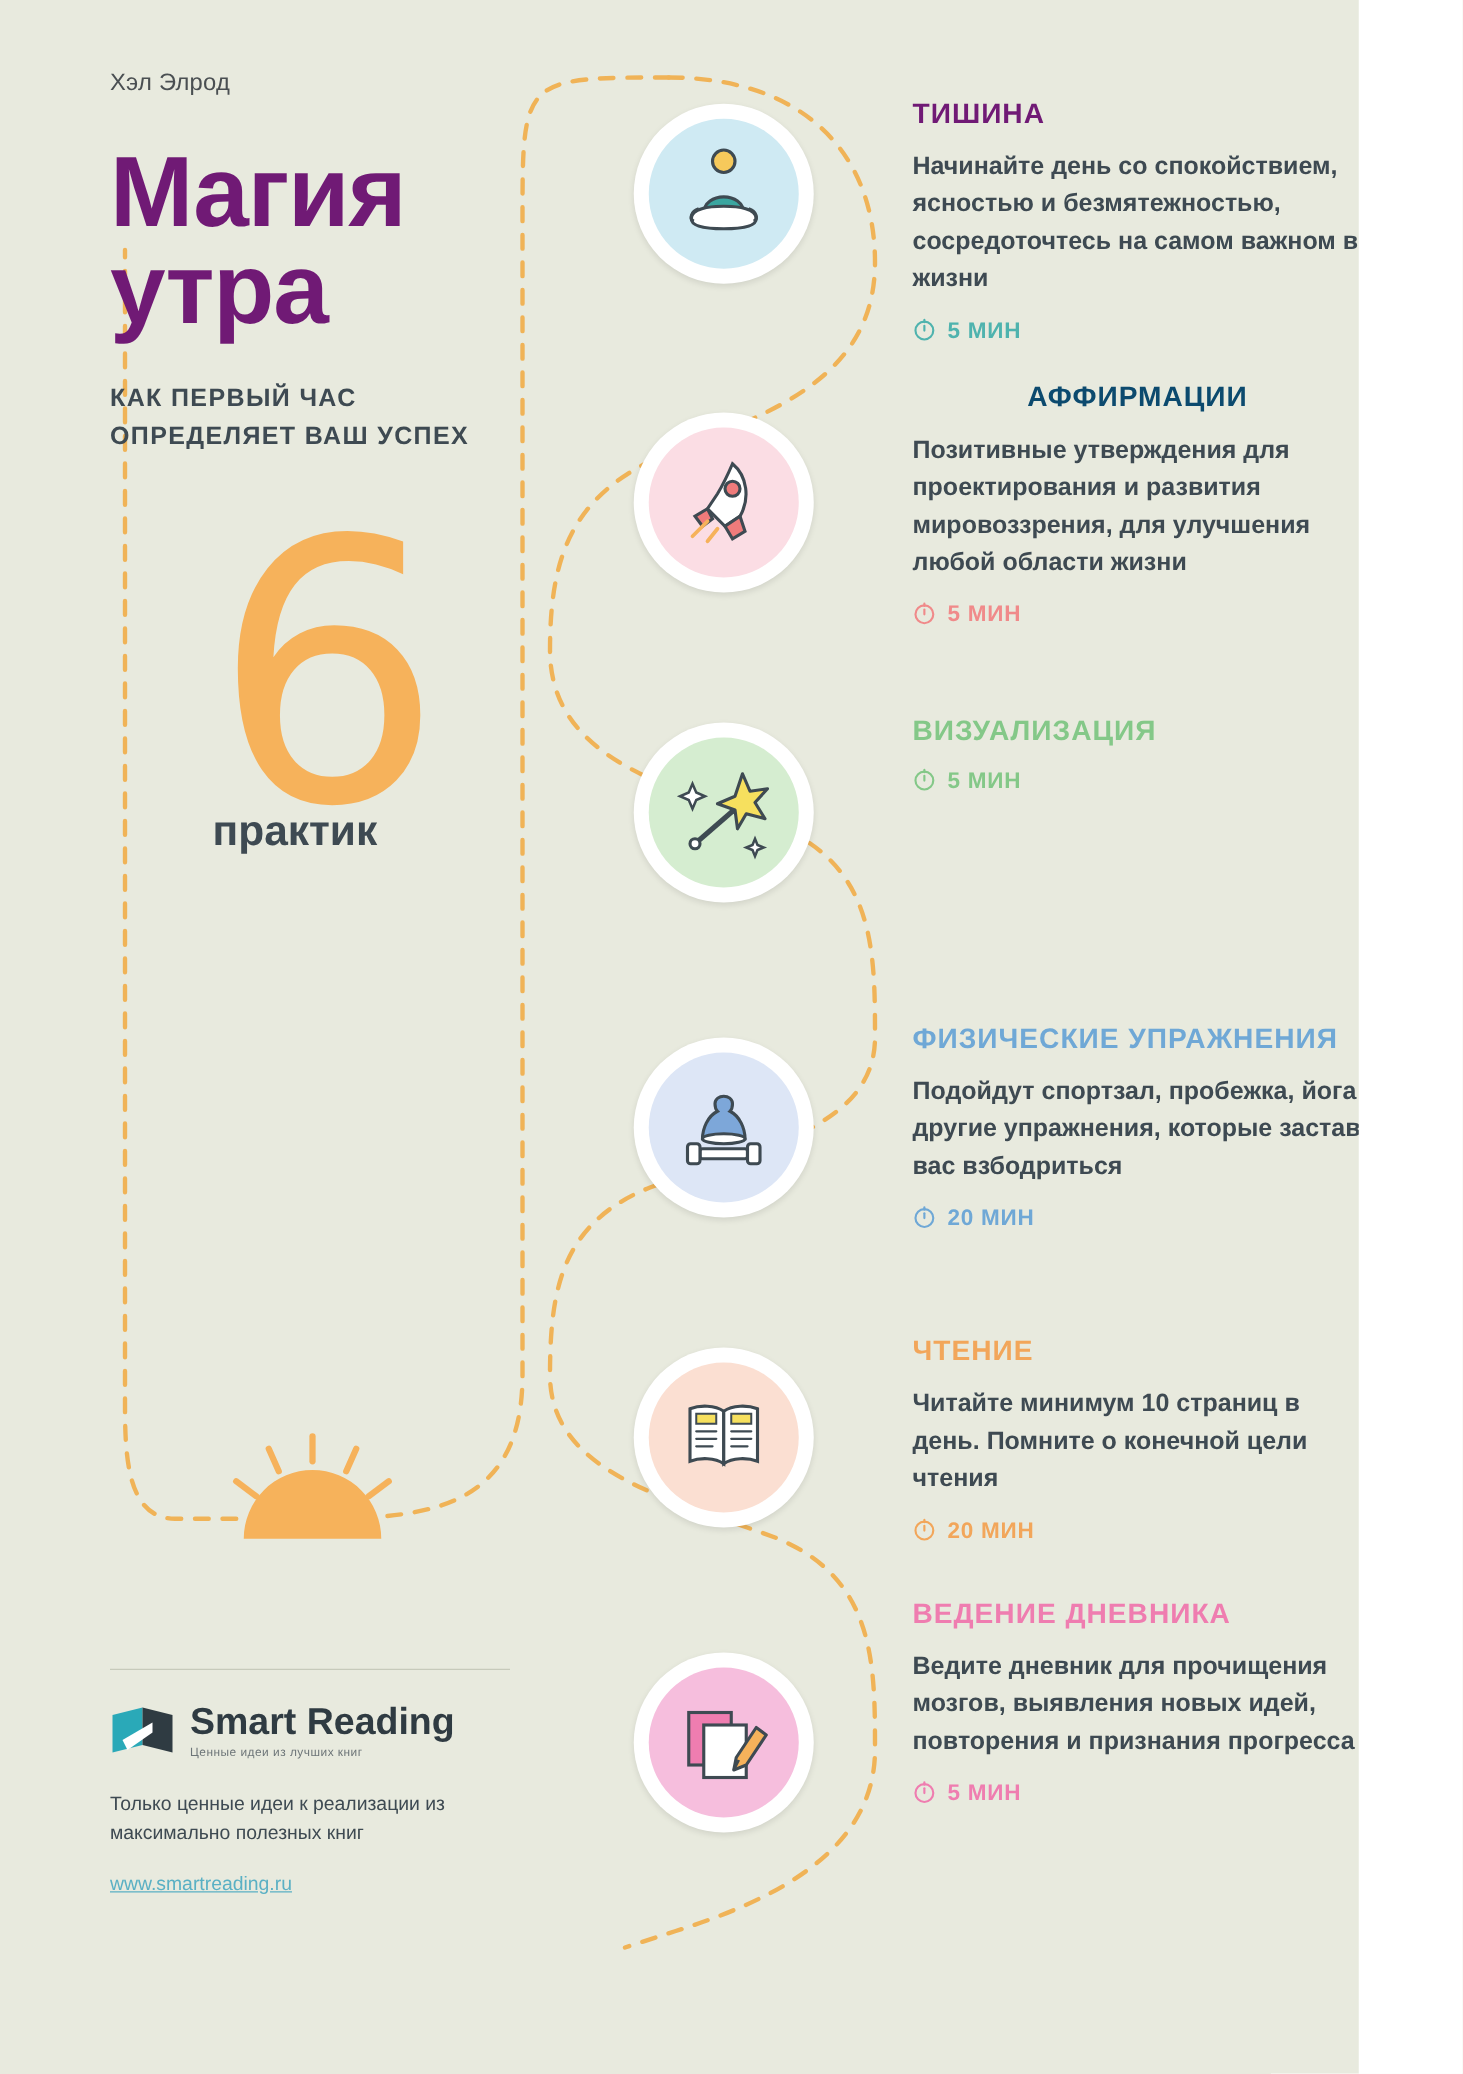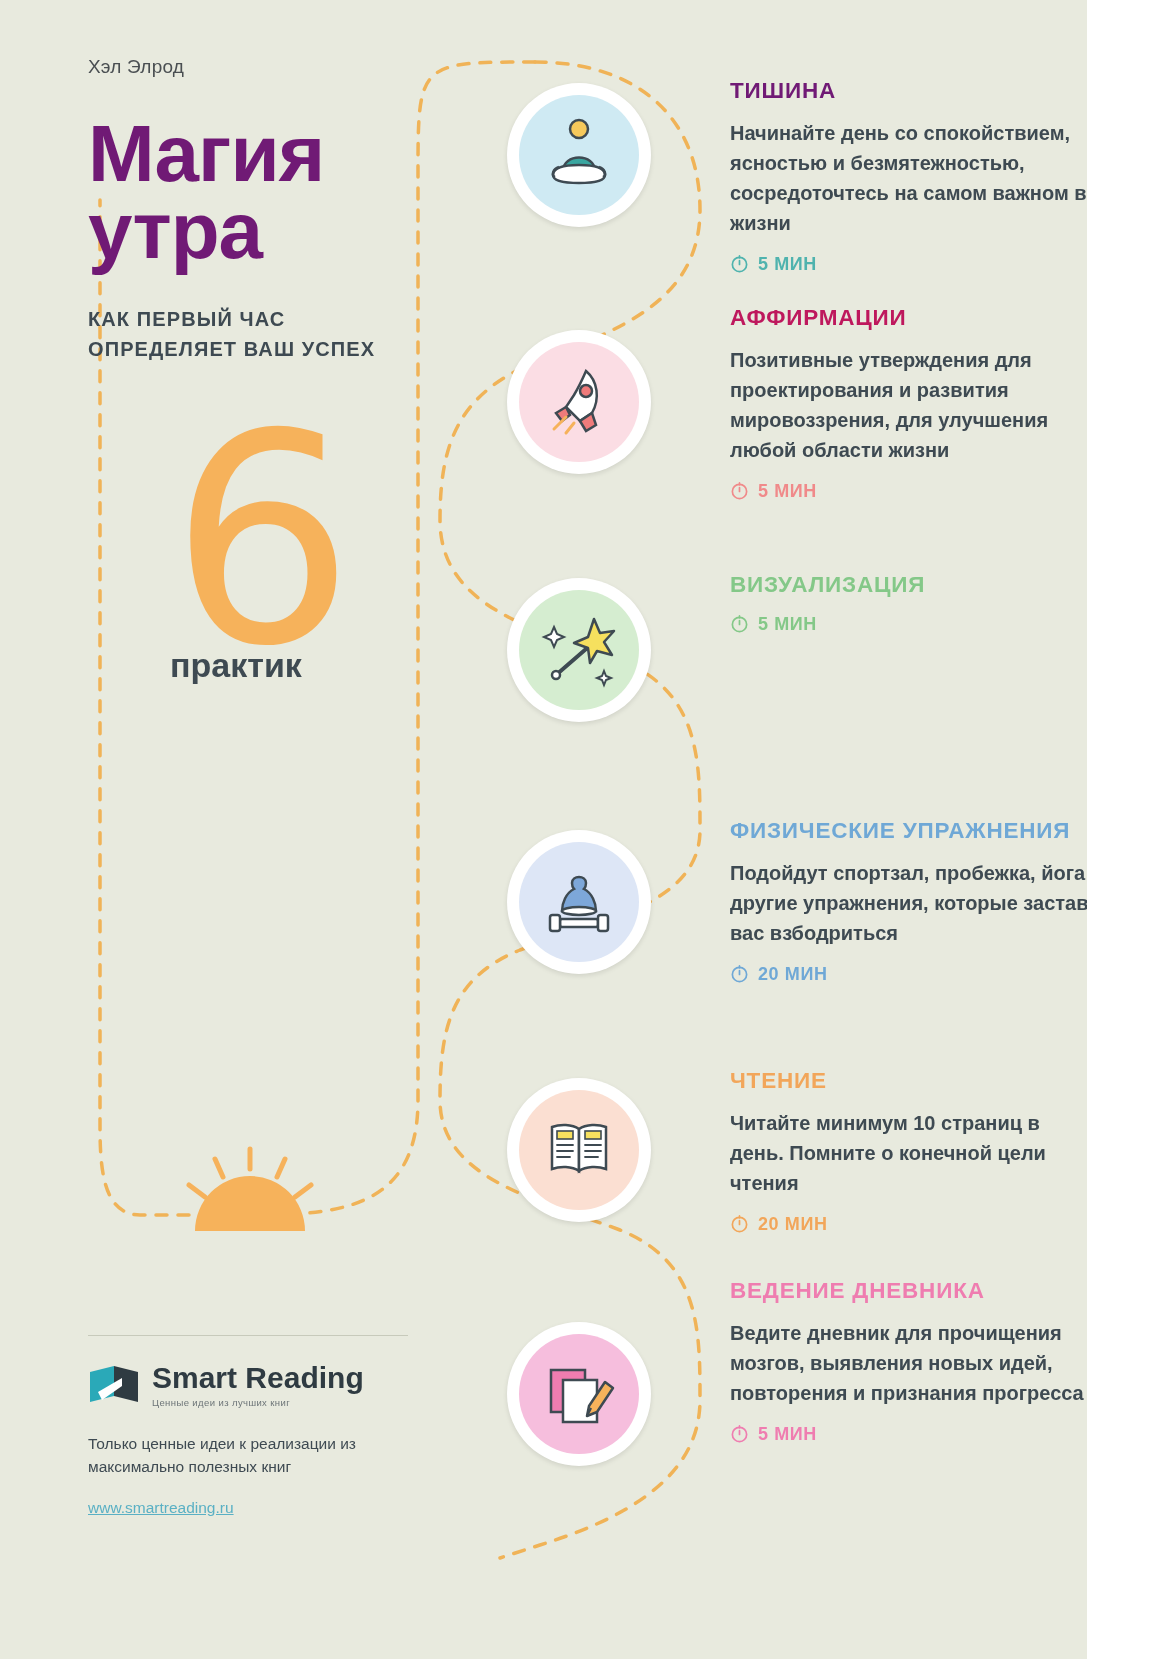--- a/index.html
+++ b/index.html
@@ -293,21 +293,21 @@
         <path d="M50 12 C62 22 64 40 56 54 L44 62 L30 48 L38 36 C44 26 50 12 50 12 Z" fill="#ffffff" stroke="#3e4a52" stroke-width="2.5"></path>
         <circle cx="50" cy="32" r="6" fill="#ef7b7b" stroke="#3e4a52" stroke-width="2.5"></circle>
         <path d="M30 48 L20 54 L26 62 L34 56 Z" fill="#ef7b7b" stroke="#3e4a52" stroke-width="2.5"></path>
         <path d="M44 62 L50 72 L60 66 L56 54 Z" fill="#ef7b7b" stroke="#3e4a52" stroke-width="2.5"></path>
         <path d="M30 58 L18 70" stroke="#f6b25b" stroke-width="3" stroke-linecap="round"></path>
         <path d="M38 64 L30 74" stroke="#f6b25b" stroke-width="3" stroke-linecap="round"></path>
       </svg>
     </div>
   </div>
   <div class="step-text" style="left:730px; top:305px;">
-    <div class="step-title" style="color:#be185d;">АФФИРМАЦИИ</div>
+    <div class="step-title" style="color:#0c4a6e;text-align:center;">АФФИРМАЦИИ</div>
     <div class="step-desc">Позитивные утверждения для проектирования и развития мировоззрения, для улучшения любой области жизни</div>
     <div class="step-time" style="color:#f08a8a;">
       <svg class="clock" viewBox="0 0 20 20">
         <circle cx="10" cy="11" r="7.5" fill="none" stroke="currentColor" stroke-width="1.8"></circle>
         <line x1="10" y1="11" x2="10" y2="7" stroke="currentColor" stroke-width="1.8" stroke-linecap="round"></line>
         <line x1="10" y1="2" x2="10" y2="4" stroke="currentColor" stroke-width="1.8" stroke-linecap="round"></line>
       </svg>
       <span>5 МИН</span>
     </div>
   </div>

